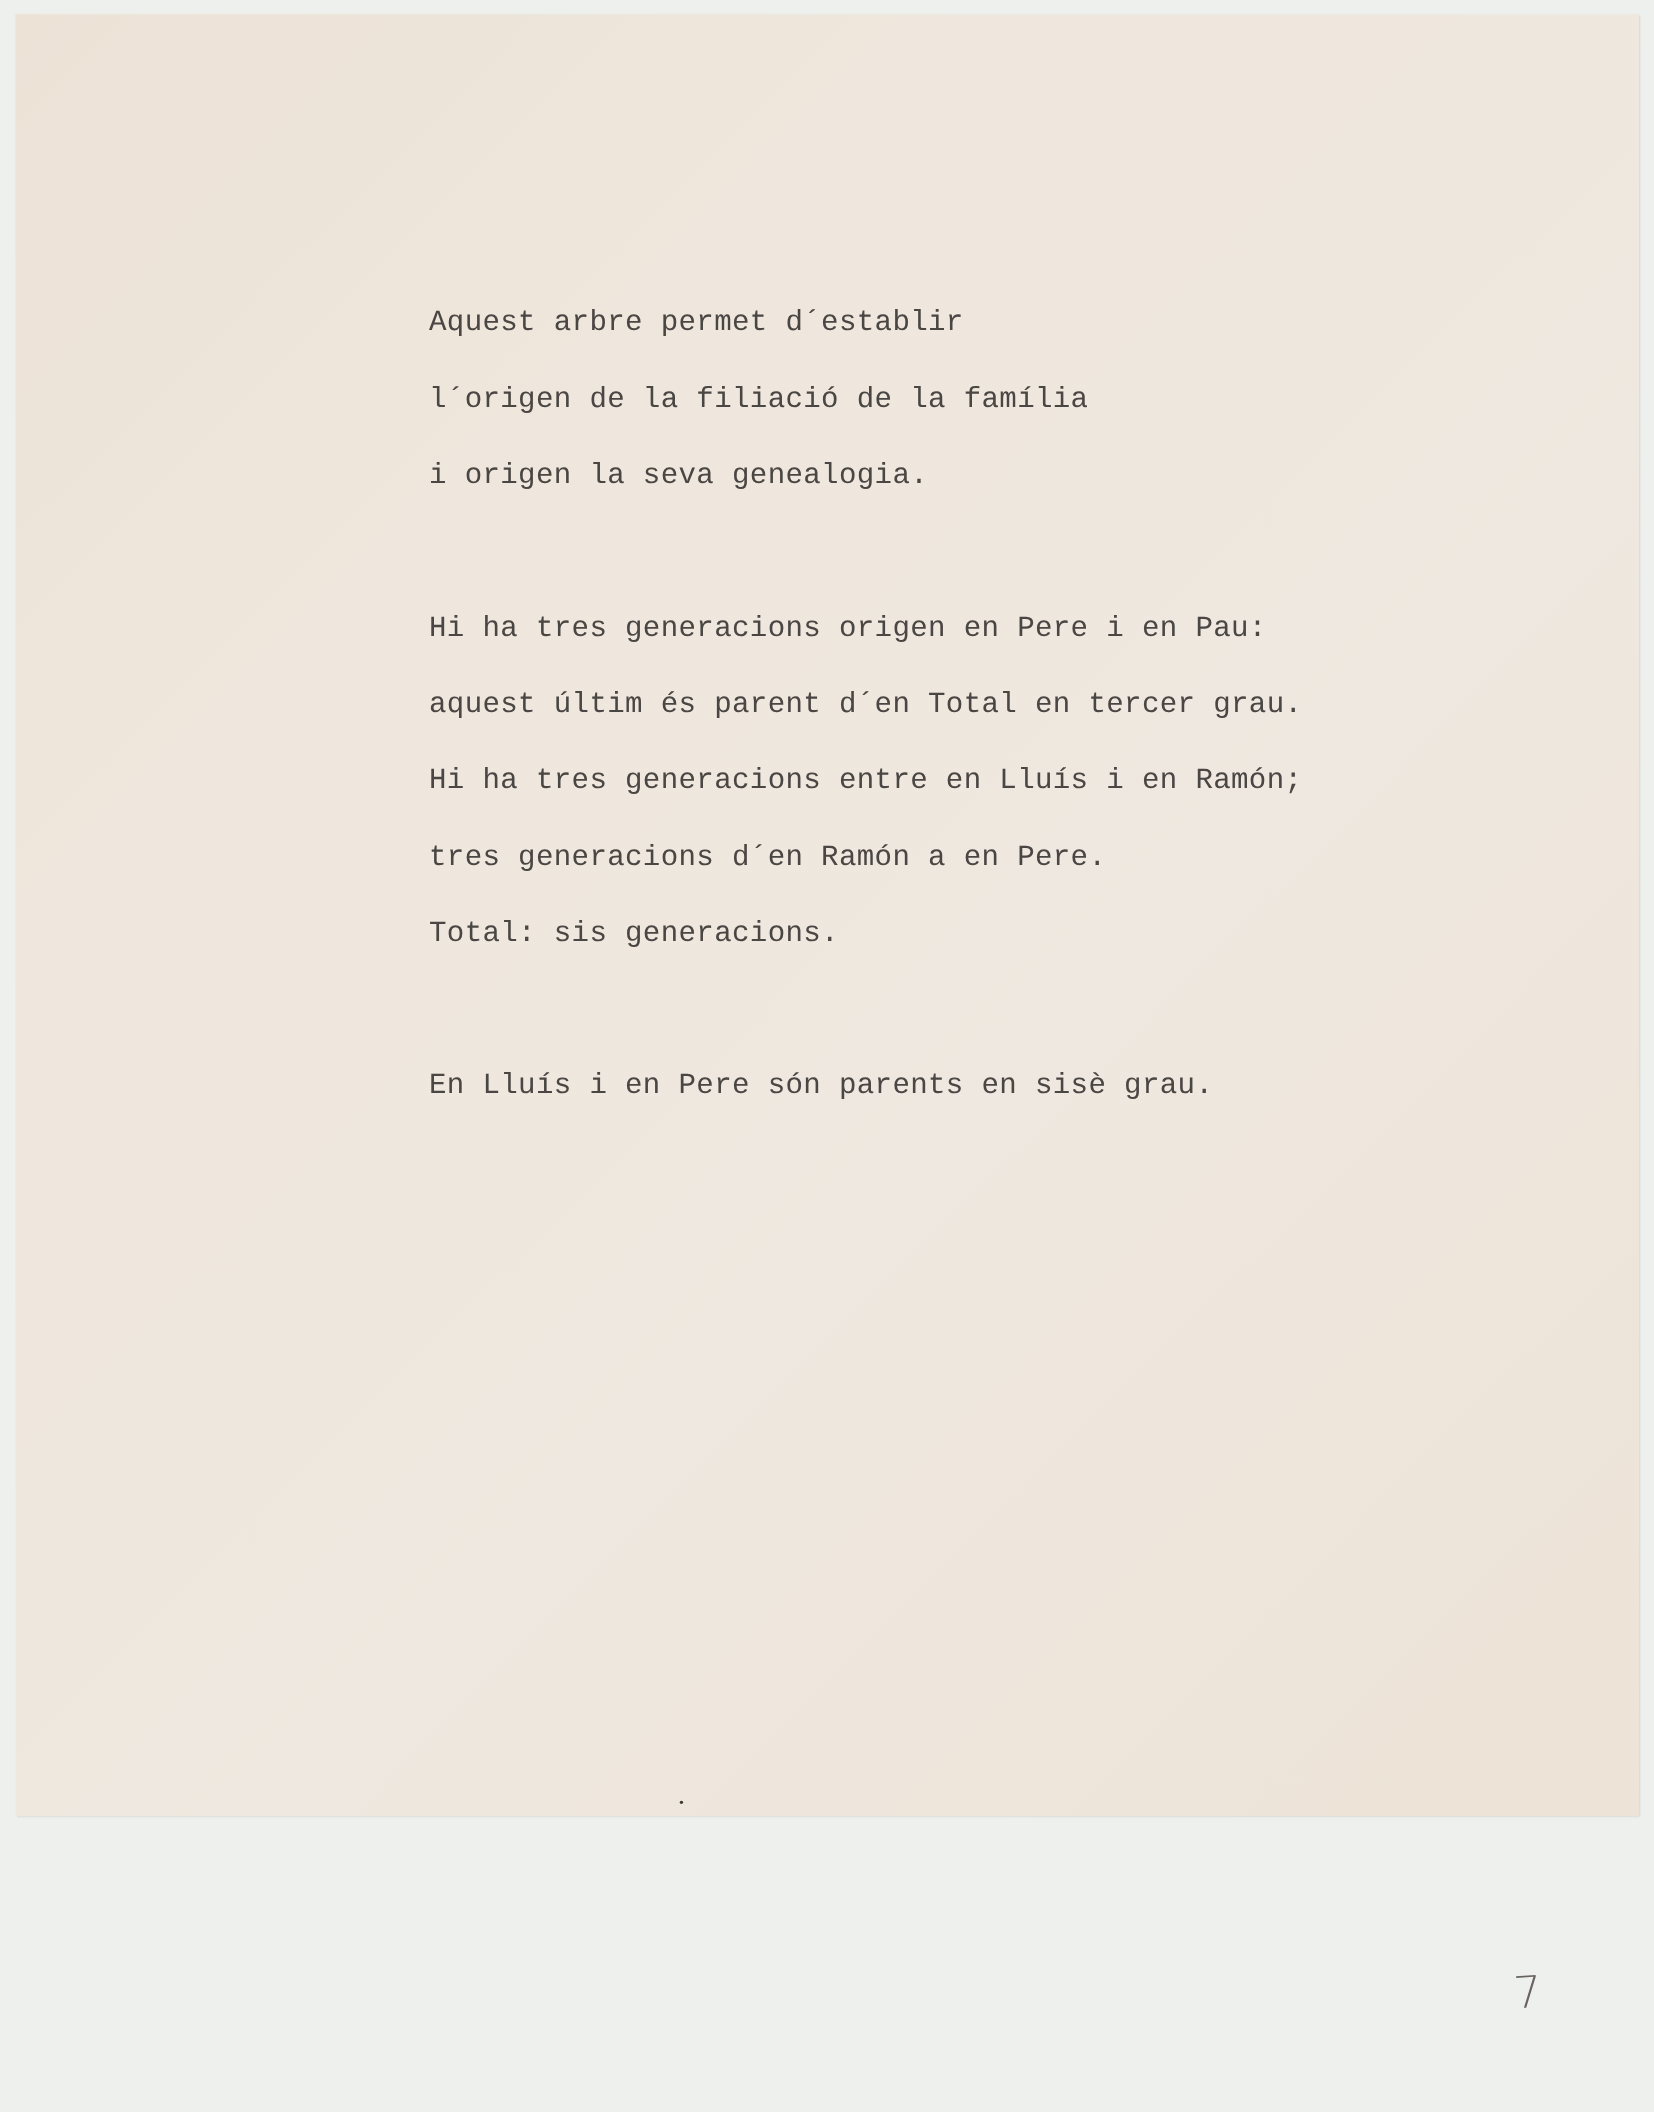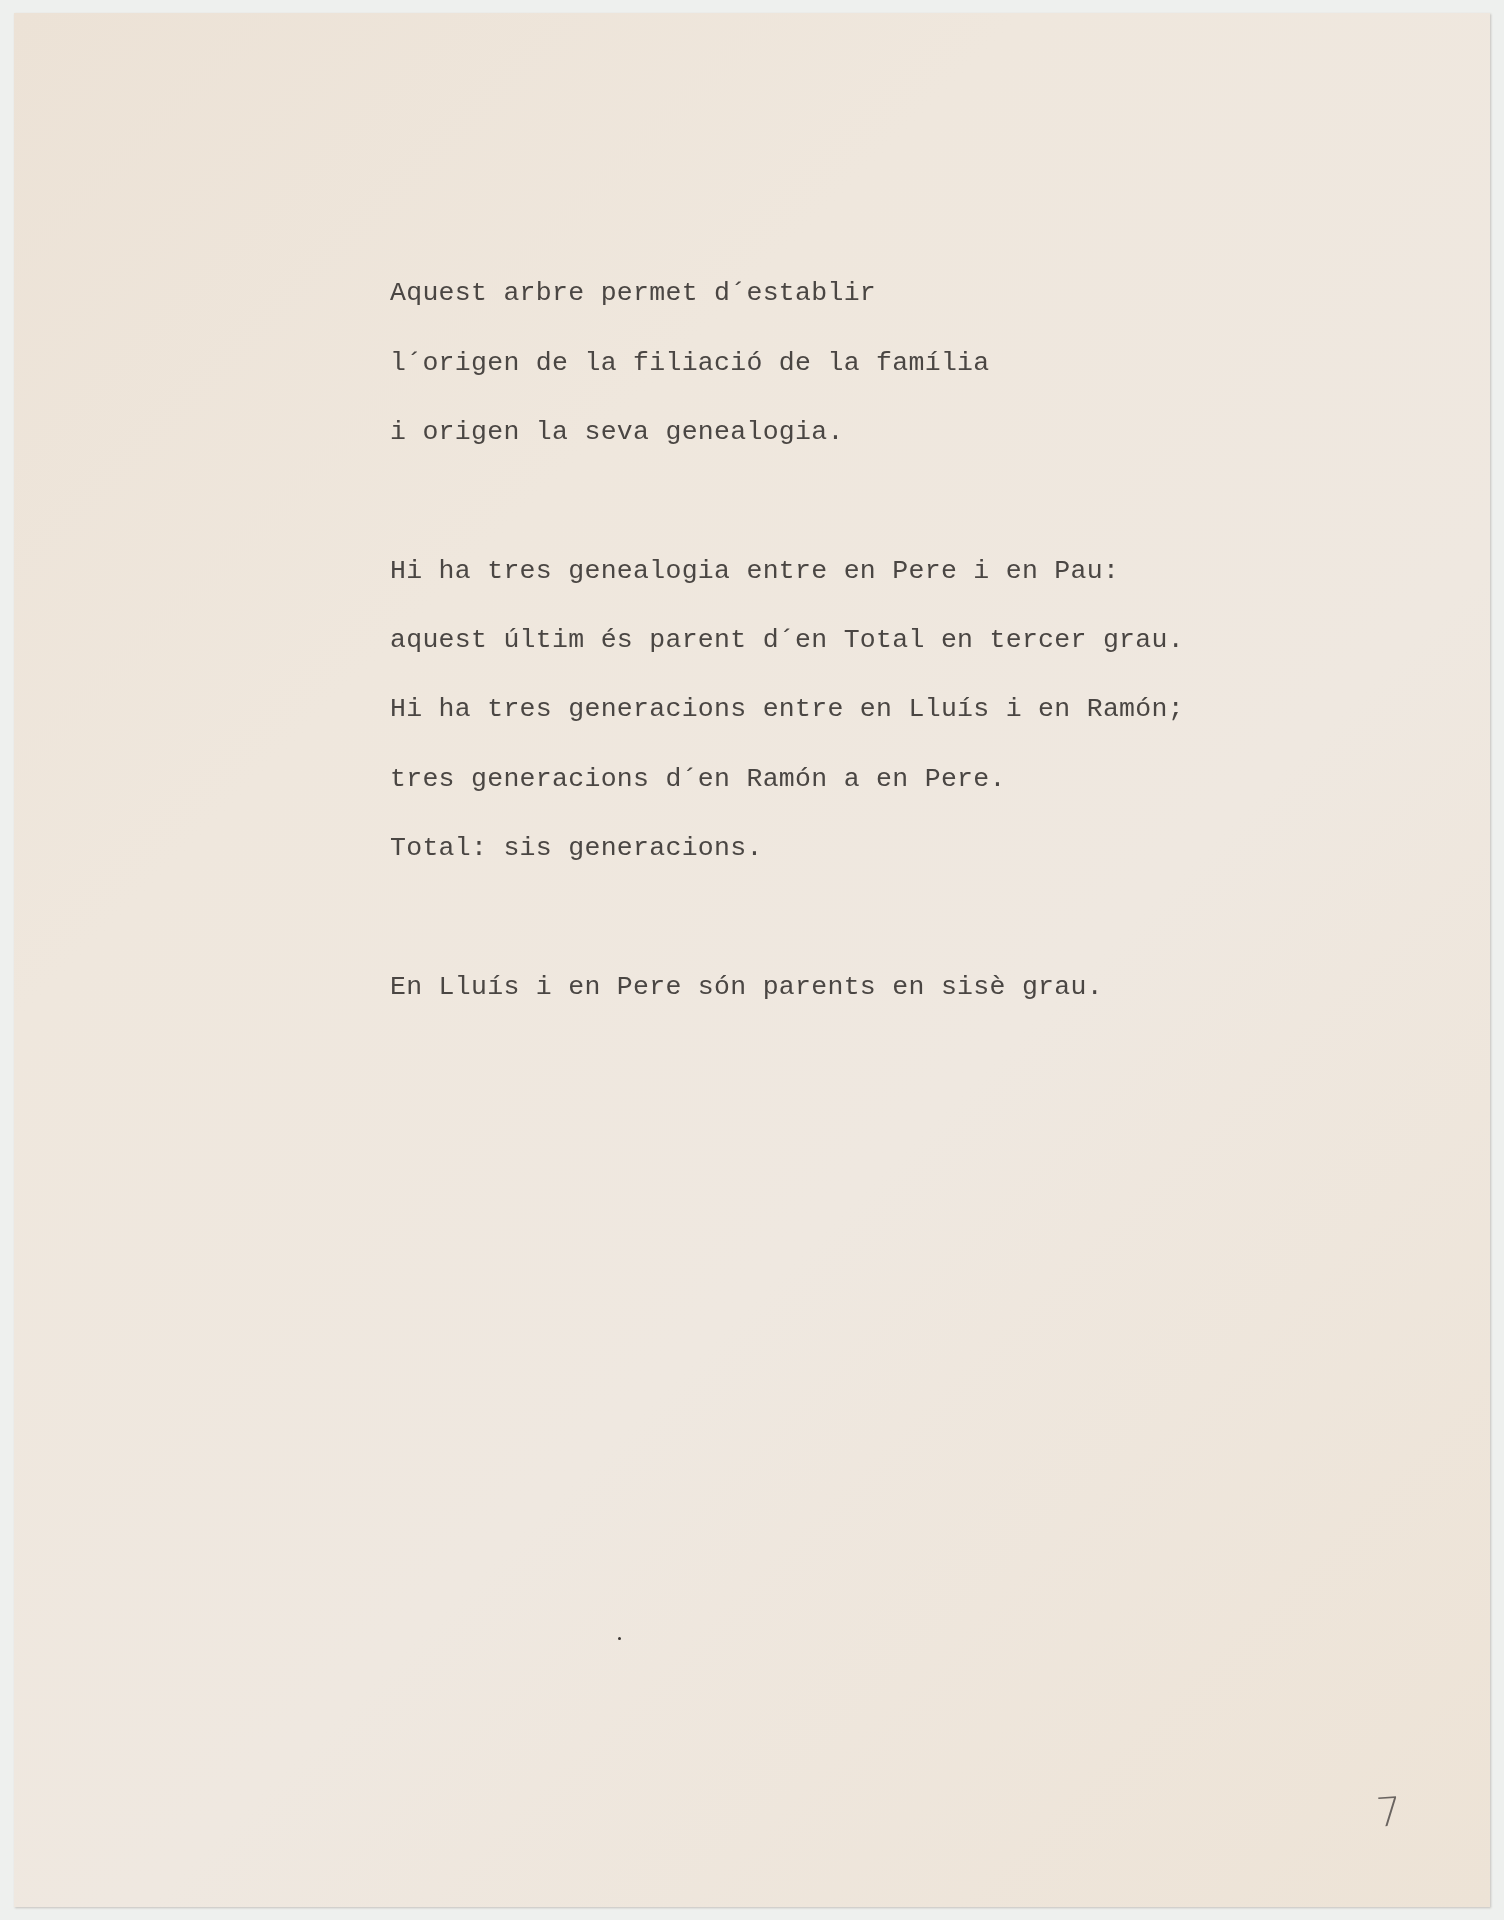--- a/index.html
+++ b/index.html
@@ -11,21 +11,21 @@
       height: 1920px;
       background: #eef0ee;
       position: relative;
       overflow: hidden;
     }
     .page {
       position: absolute;
       left: 14px;
       top: 13px;
       width: 1476px;
-      height: 1894px;
+      height: 1638px;
       background: linear-gradient(135deg, #ece2d6 0%, #efe7dd 30%, #efe8e0 60%, #ede3d6 100%);
       box-shadow: 1px 1px 2px rgba(120,110,100,0.35);
     }
     .text-block {
       position: absolute;
       left: 376px;
       font-family: "Liberation Mono", "DejaVu Sans Mono", monospace;
       font-size: 26.5px;
       color: #4a4643;
       letter-spacing: 0.3px;
@@ -59,21 +59,21 @@
 
 <div class="page">
 
   <div class="text-block" style="top: 0;">
     <span class="line" style="top: 265px;">Aquest arbre permet d´establir</span>
     <span class="line" style="top: 335px; text-align: center;">l´origen de la filiació de la família</span>
     <span class="line" style="top: 404px;">i origen la seva genealogia.</span>
   </div>
 
   <div class="text-block" style="top: 0;">
-    <span class="line" style="top: 543px;">Hi ha tres genealogia entre en Pere i en Pau:</span>
+    <span class="line" style="top: 543px;">Hi ha tres generacions origen en Pere i en Pau:</span>
     <span class="line" style="top: 612px;">aquest últim és parent d´en Total en tercer grau.</span>
     <span class="line" style="top: 681px;">Hi ha tres generacions entre en Lluís i en Ramón;</span>
     <span class="line" style="top: 751px;">tres generacions d´en Ramón a en Pere.</span>
     <span class="line" style="top: 820px;">Total: sis generacions.</span>
   </div>
 
   <div class="text-block" style="top: 0;">
     <span class="line" style="top: 959px;">En Lluís i en Pere són parents en sisè grau.</span>
   </div>
 

